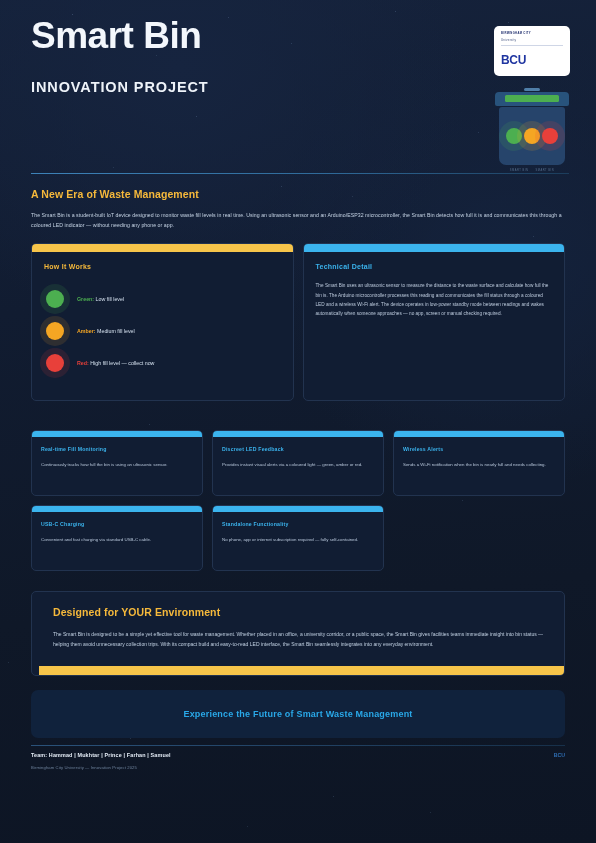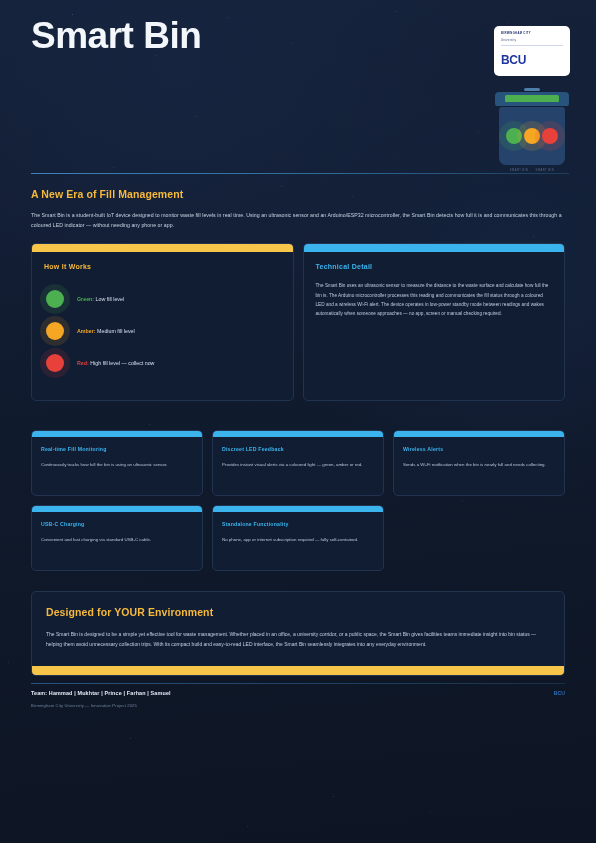--- a/index.html
+++ b/index.html
@@ -226,20 +226,21 @@
     margin-top: 9px; font-size: 4.4px; line-height: 1.95; color: #b7c6da;
   }
 
   
   .sec-design {
     margin: 20px 13px 0;
     background: #111d33;
     border: 1px solid #22334f;
     border-radius: 5px;
     overflow: hidden;
+    padding-left: 7px;
   }
   .design-inner { padding: 14px 14px 16px; }
   .design-body {
     margin-top: 12px; font-size: 5.0px; line-height: 1.95; color: #c2d1e3;
   }
   .design-bar { height: 9px; background: #f7c54a; }
 
   
   .banner {
     margin: 14px 13px 0;
@@ -295,20 +296,21 @@
     <span class="speck" style="left:130px; top:738px; width:1px;   height:1px;   opacity:.24"></span>
     <span class="speck" style="left:333px; top:796px; width:1.1px; height:1.1px; opacity:.26"></span>
     <span class="speck" style="left:430px; top:812px; width:1px;   height:1px;   opacity:.22"></span>
     <span class="speck" style="left:247px; top:826px; width:1.2px; height:1.2px; opacity:.20"></span>
   </div>
 
   <div class="content">
 
     <div class="header">
       <h1 class="title">Smart Bin</h1>
+      <div class="subtitle">INNOVATION PROJECT</div>
 
       <div class="bcu-card">
         <div class="bcu-line1">BIRMINGHAM CITY</div>
         <div class="bcu-line2">University</div>
         <div class="bcu-rule"></div>
         <div class="bcu-logo">BCU</div>
       </div>
 
       <div class="bin-wrap">
         <div class="bin-handle"></div>
@@ -323,21 +325,21 @@
         <div class="bin-caption">
           <span>SMART BIN</span>
           <span>SMART BIN</span>
         </div>
       </div>
 
       <div class="header-rule"></div>
     </div>
 
     <div class="sec-era">
-      <h2 class="gold">A New Era of Fill Management</h2>
+      <h2 class="gold">A New Era of Waste Management</h2>
       <p class="body-text">The Smart Bin is a student-built IoT device designed to monitor waste fill levels in real time. Using an ultrasonic sensor and an Arduino/ESP32 microcontroller, the Smart Bin detects how full it is and communicates this through a coloured LED indicator — without needing any phone or app.</p>
     </div>
 
     <div class="panels">
 
       <div class="panel">
         <div class="panel-bar bar-gold"></div>
         <div class="panel-inner">
           <h3 class="panel-title-gold">How It Works</h3>
           <div class="led-rows">
@@ -430,20 +432,23 @@
     </div>
 
     <div class="sec-design">
       <div class="design-inner">
         <h2 class="gold">Designed for YOUR Environment</h2>
         <p class="design-body">The Smart Bin is designed to be a simple yet effective tool for waste management. Whether placed in an office, a university corridor, or a public space, the Smart Bin gives facilities teams immediate insight into bin status — helping them avoid unnecessary collection trips. With its compact build and easy-to-read LED interface, the Smart Bin seamlessly integrates into any everyday environment.</p>
       </div>
       <div class="design-bar"></div>
     </div>
 
+    <div class="banner">
+      <div class="banner-text">Experience the Future of Smart Waste Management</div>
+    </div>
 
     <div class="footer">
       <div class="footer-rule"></div>
       <div class="footer-row">
         <div class="footer-team">Team: Hammad  |  Mukhtar  |  Prince  |  Farhan  |  Samuel</div>
         <div class="footer-bcu">BCU</div>
       </div>
       <div class="footer-sub">Birmingham City University — Innovation Project 2025</div>
     </div>
 

